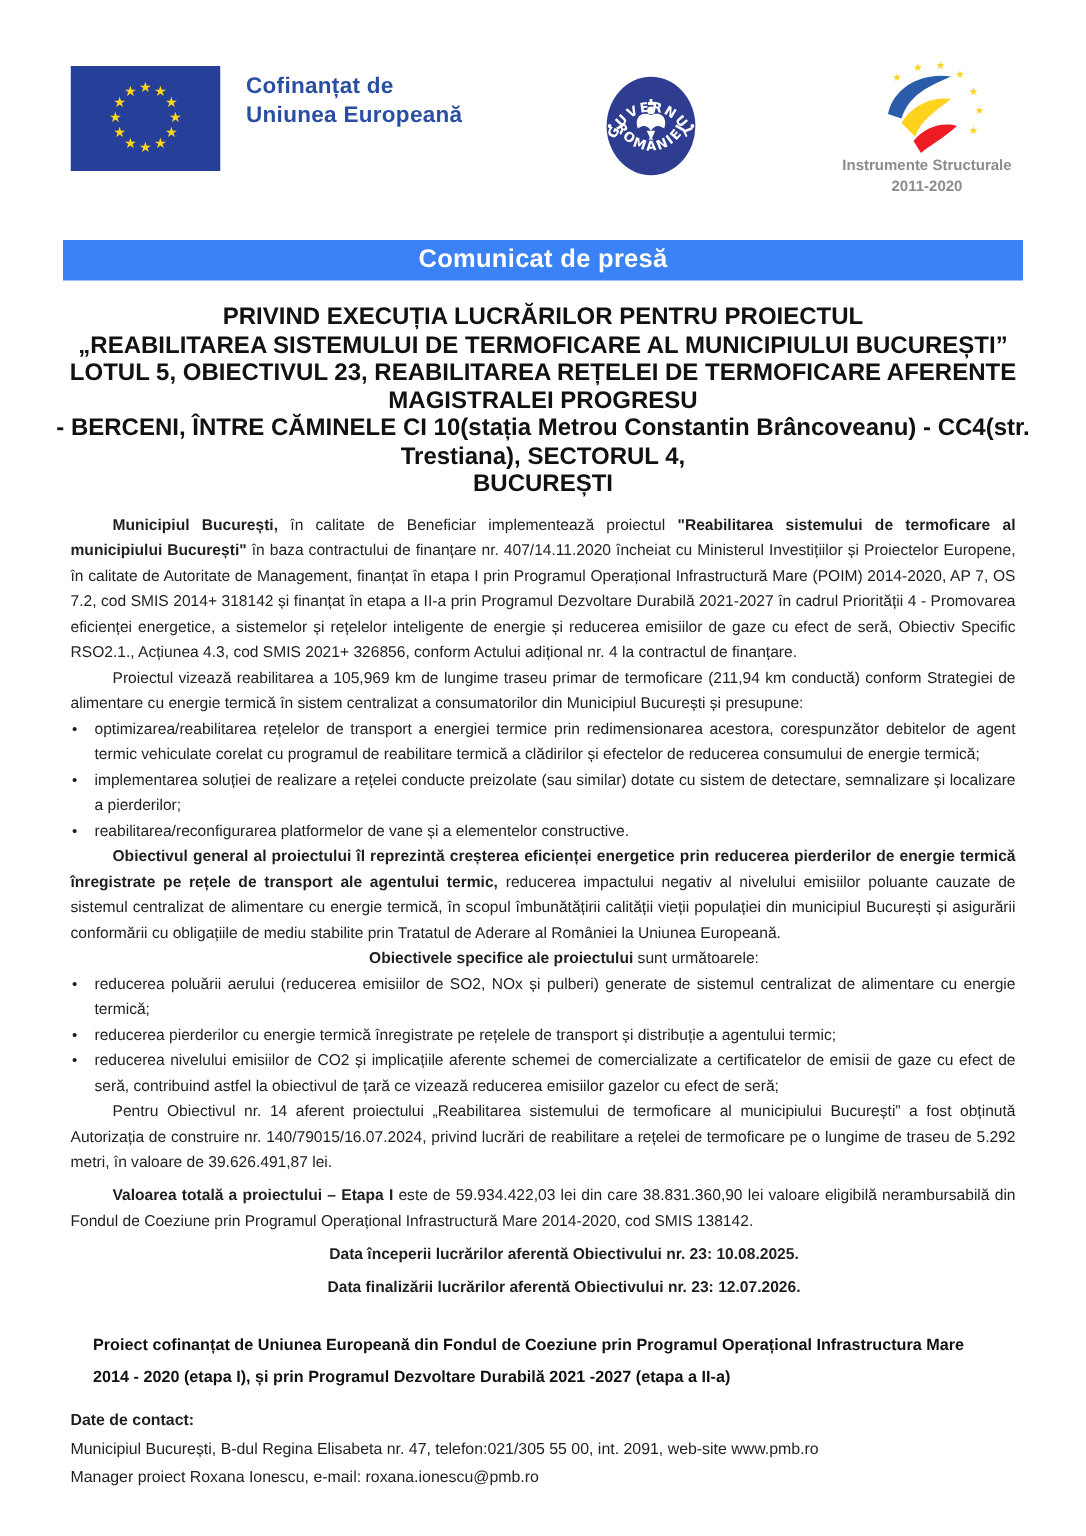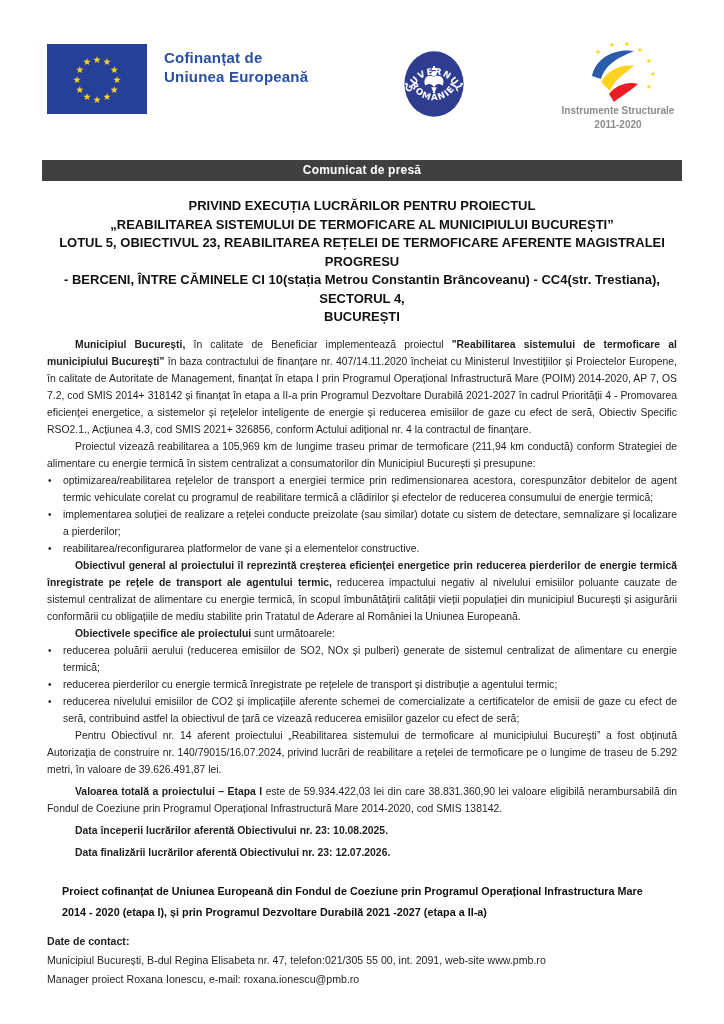--- a/index.html
+++ b/index.html
@@ -29,44 +29,44 @@
   }
   .gov-seal{width:80px;height:80px;margin-top:0;}
   .is-block{width:118px;text-align:center;margin-top:-4px;}
   .is-swoosh{width:100px;height:62px;display:block;margin:0 auto;}
   .is-caption{
     font-size:10px;font-weight:700;color:#8c8c8c;line-height:1.35;margin-top:2px;
   }
   
   .banner{
     margin:20px 42px 0 42px;
-    background:#404040;
+    background:#3b82f6;
     color:#ffffff;
     text-align:center;
-    font-size:12px;font-weight:700;
+    font-size:17px;font-weight:700;
     padding:3px 0 4px 0;
     letter-spacing:.2px;
   }
   
   .doc-title{
     margin:16px 36px 0 36px;
     text-align:center;
-    font-size:13px;font-weight:700;color:#111111;
+    font-size:16px;font-weight:700;color:#111111;
     line-height:18.5px;
     white-space:pre-line;
   }
   
   .body{
     margin:9px 47px 0 47px;
     font-size:10.4px;
     line-height:17px;
     color:#1f1f1f;
   }
   .para{margin:0;}
-  .indent{text-indent:28px;}
+  .indent{text-indent:28px;text-align:center;}
   .justify{text-align:justify;}
   .b{font-weight:700;}
   .gap-sm{margin-top:5px;}
   .bullet{display:flex;margin:0;}
   .dot{width:15px;flex:0 0 15px;padding-left:1px;font-size:10px;line-height:17px;color:#1f1f1f;}
   .bt{flex:1;text-align:justify;}
   
   .cofinance-note{
     margin:20px 62px 0 62px;
     text-align:left;

